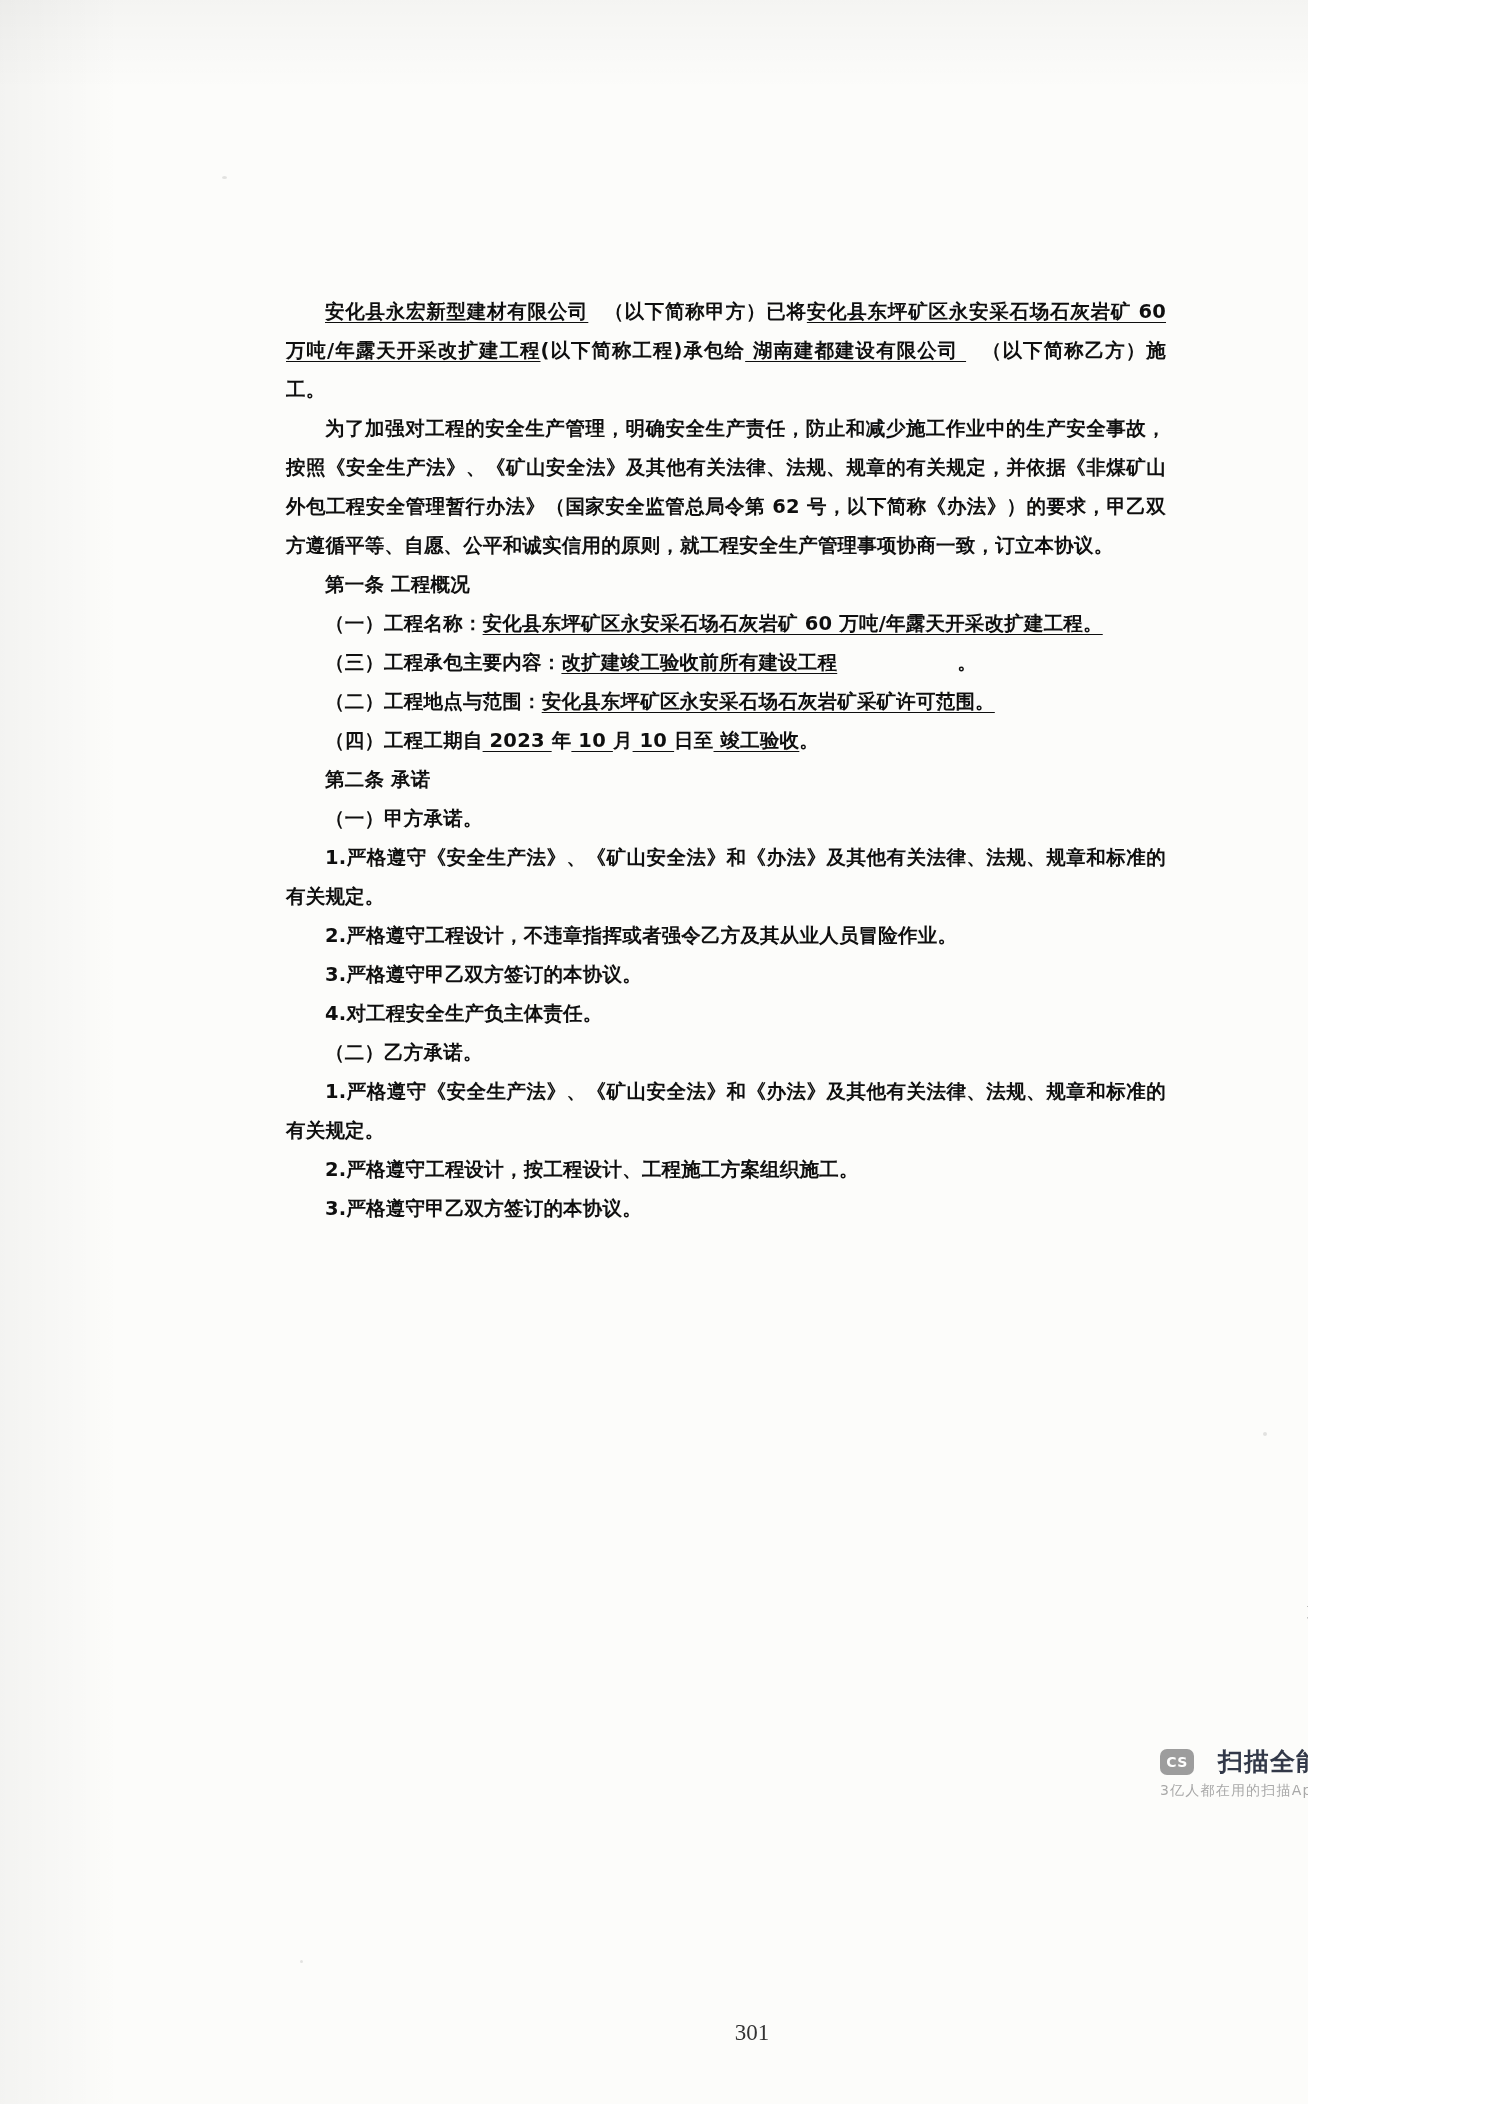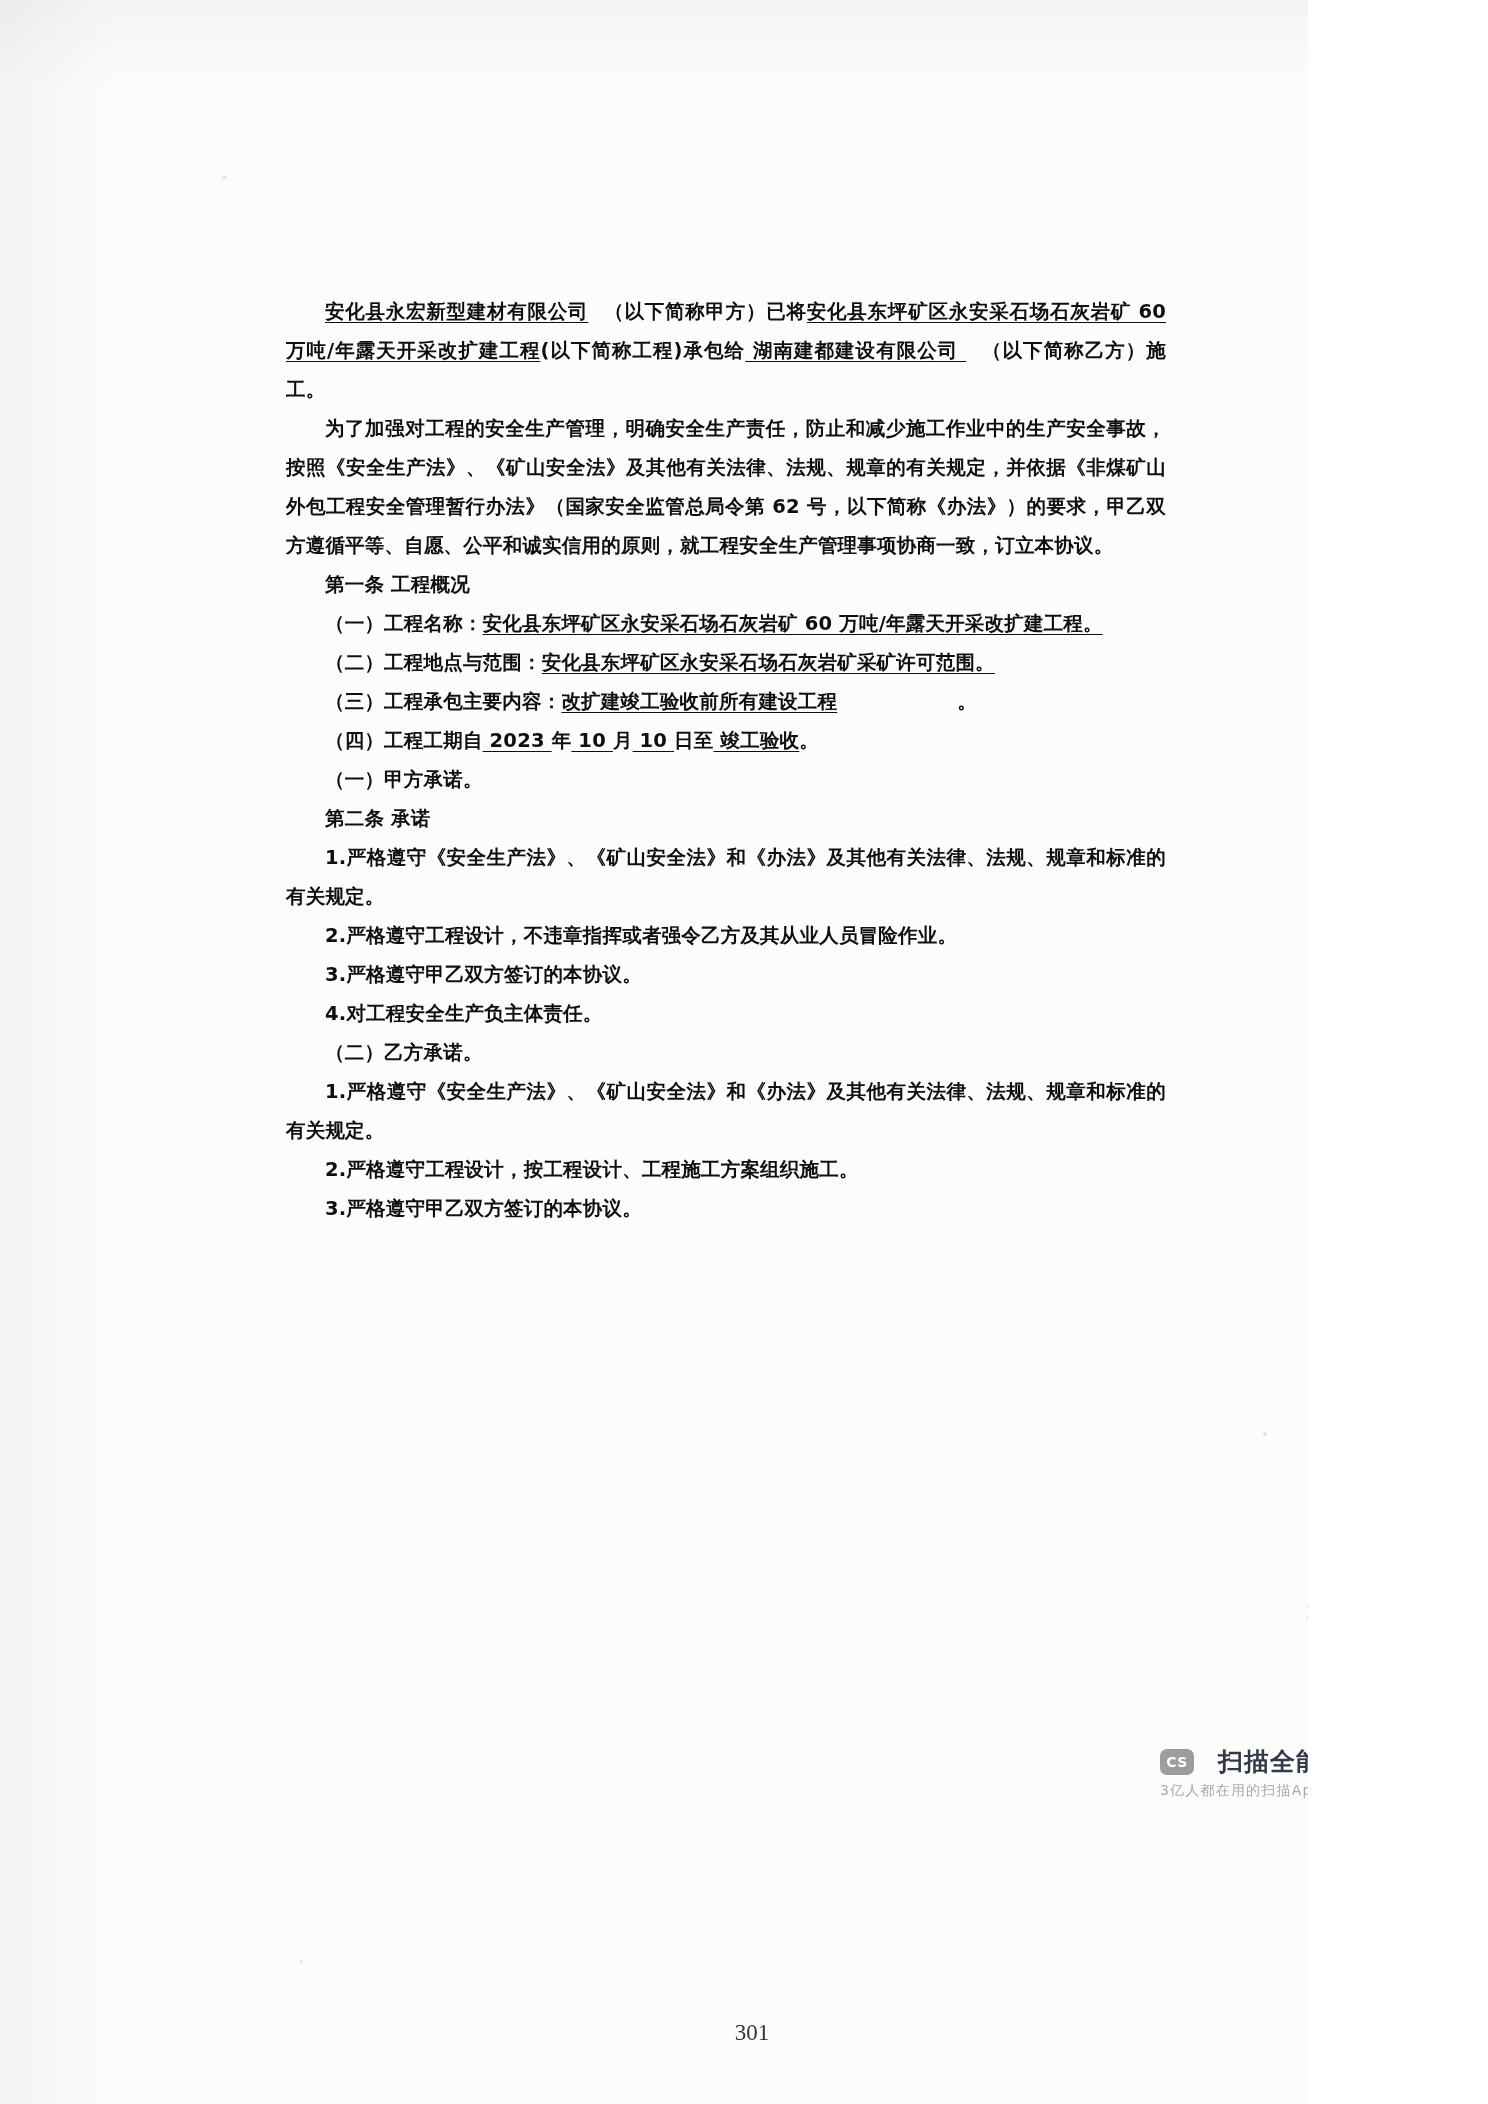--- a/index.html
+++ b/index.html
@@ -155,34 +155,34 @@
 
     <p class="p indent">为了加强对工程的安全生产管理，明确安全生产责任，防止和减少施工作业中的生产安全事故，按照《安全生产法》、《矿山安全法》及其他有关法律、法规、规章的有关规定，并依据《非煤矿山外包工程安全管理暂行办法》（国家安全监管总局令第 62 号，以下简称《办法》）的要求，甲乙双方遵循平等、自愿、公平和诚实信用的原则，就工程安全生产管理事项协商一致，订立本协议。</p>
 
     <p class="p indent heading">第一条  工程概况</p>
 
     <p class="p indent">
       <span>（一）工程名称：</span><span class="u">安化县东坪矿区永安采石场石灰岩矿 60 万吨/年露天开采改扩建工程。</span>
     </p>
 
     <p class="p indent">
+      <span>（三）工程承包主要内容：</span><span class="u-wide">改扩建竣工验收前所有建设工程</span><span>。</span>
+    </p>
+
+    <p class="p indent">
       <span>（二）工程地点与范围：</span><span class="u">安化县东坪矿区永安采石场石灰岩矿采矿许可范围。</span>
     </p>
 
     <p class="p indent">
-      <span>（三）工程承包主要内容：</span><span class="u-wide">改扩建竣工验收前所有建设工程</span><span>。</span>
-    </p>
-
-    <p class="p indent">
       <span>（四）工程工期自</span><span class="u"> 2023 </span><span>年</span><span class="u"> 10 </span><span>月</span><span class="u"> 10 </span><span>日至</span><span class="u"> 竣工验收</span><span>。</span>
     </p>
 
+    <p class="p indent heading">第二条  承诺</p>
+
     <p class="p indent">（一）甲方承诺。</p>
-
-    <p class="p indent heading">第二条  承诺</p>
     <p class="p indent">1.严格遵守《安全生产法》、《矿山安全法》和《办法》及其他有关法律、法规、规章和标准的有关规定。</p>
     <p class="p indent">2.严格遵守工程设计，不违章指挥或者强令乙方及其从业人员冒险作业。</p>
     <p class="p indent">3.严格遵守甲乙双方签订的本协议。</p>
     <p class="p indent">4.对工程安全生产负主体责任。</p>
 
     <p class="p indent">（二）乙方承诺。</p>
     <p class="p indent">1.严格遵守《安全生产法》、《矿山安全法》和《办法》及其他有关法律、法规、规章和标准的有关规定。</p>
     <p class="p indent">2.严格遵守工程设计，按工程设计、工程施工方案组织施工。</p>
     <p class="p indent">3.严格遵守甲乙双方签订的本协议。</p>
 

